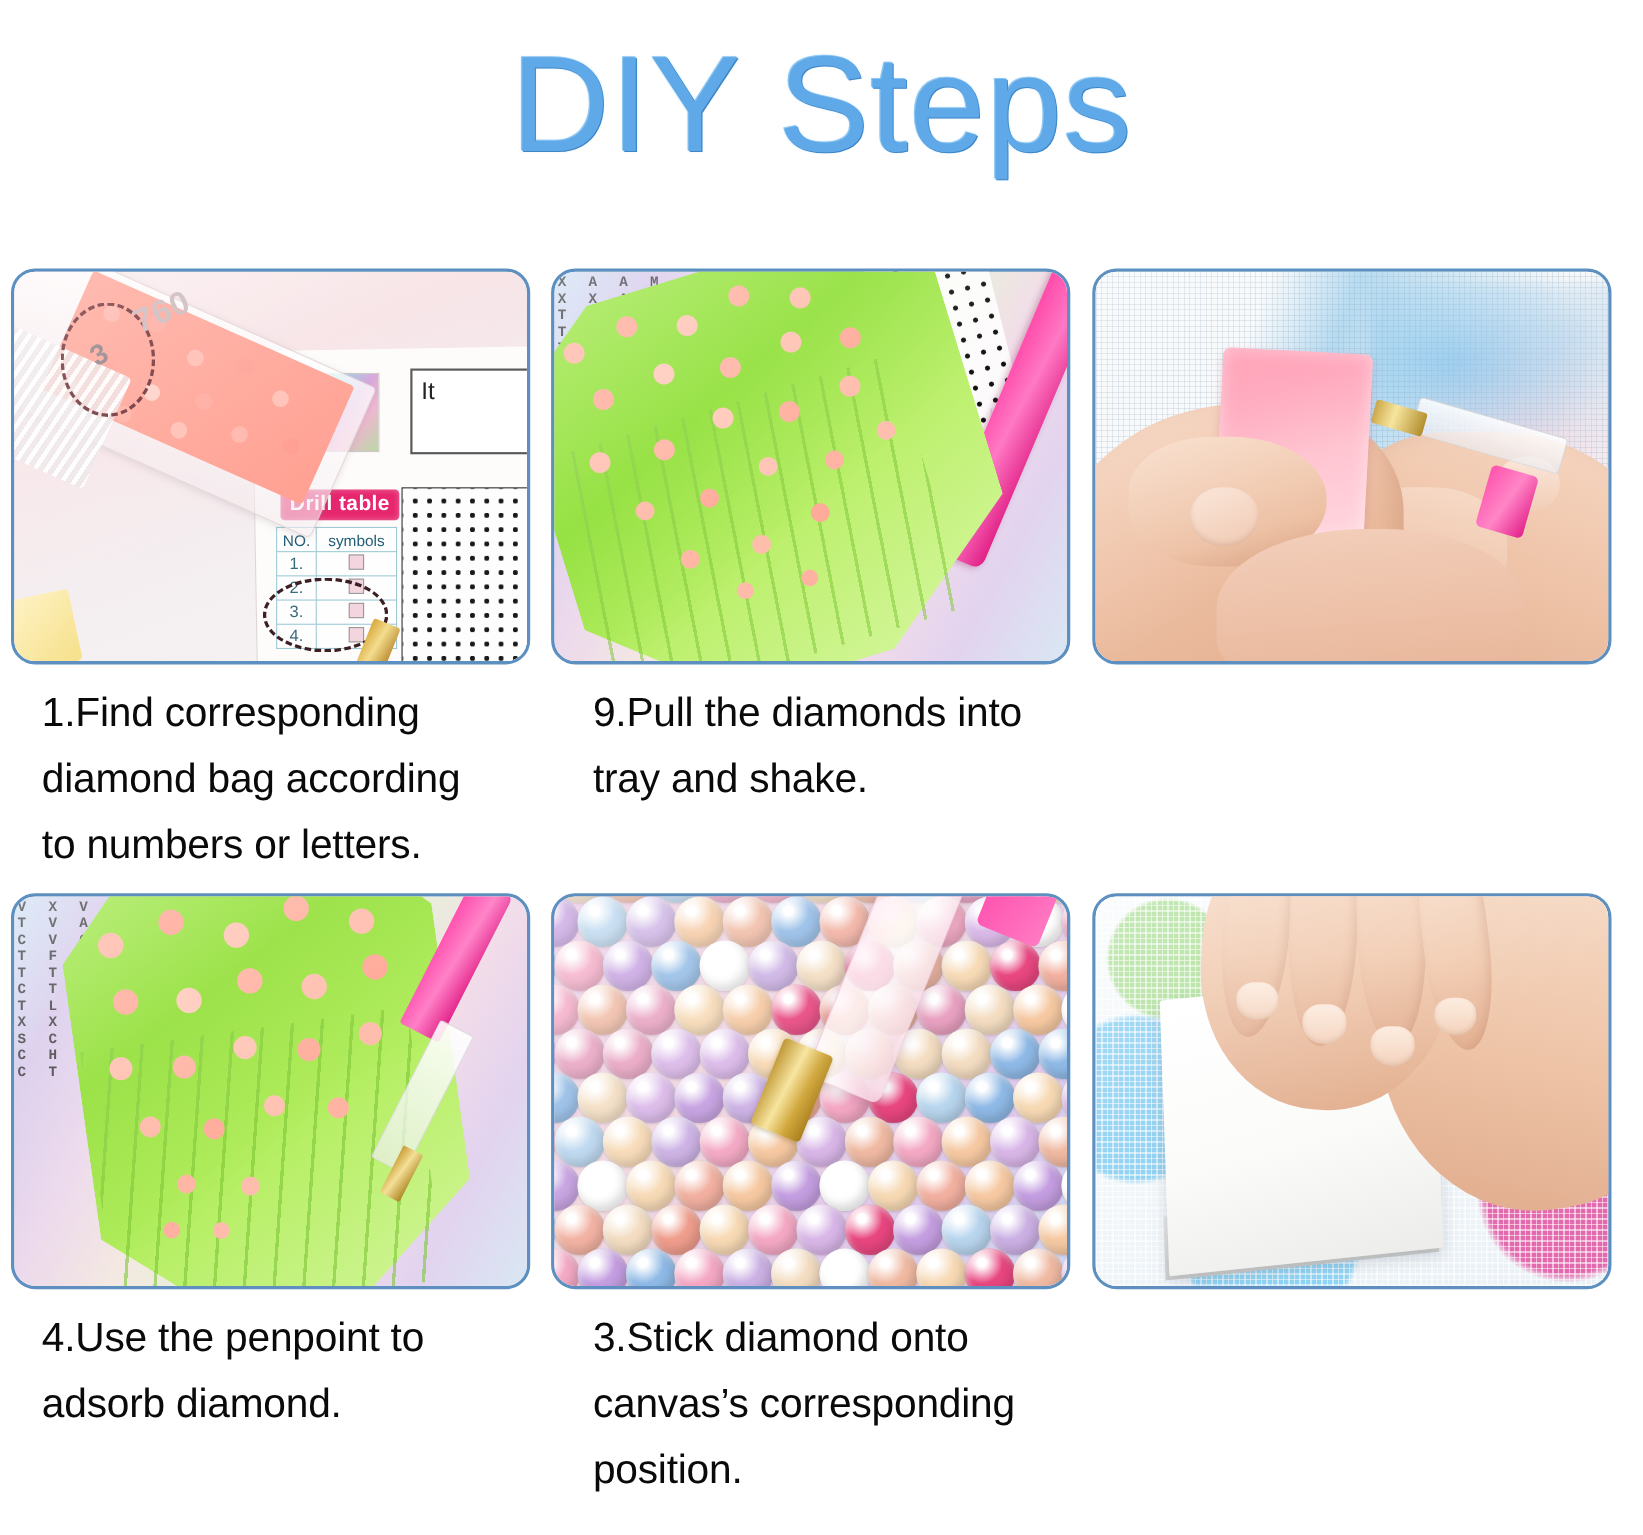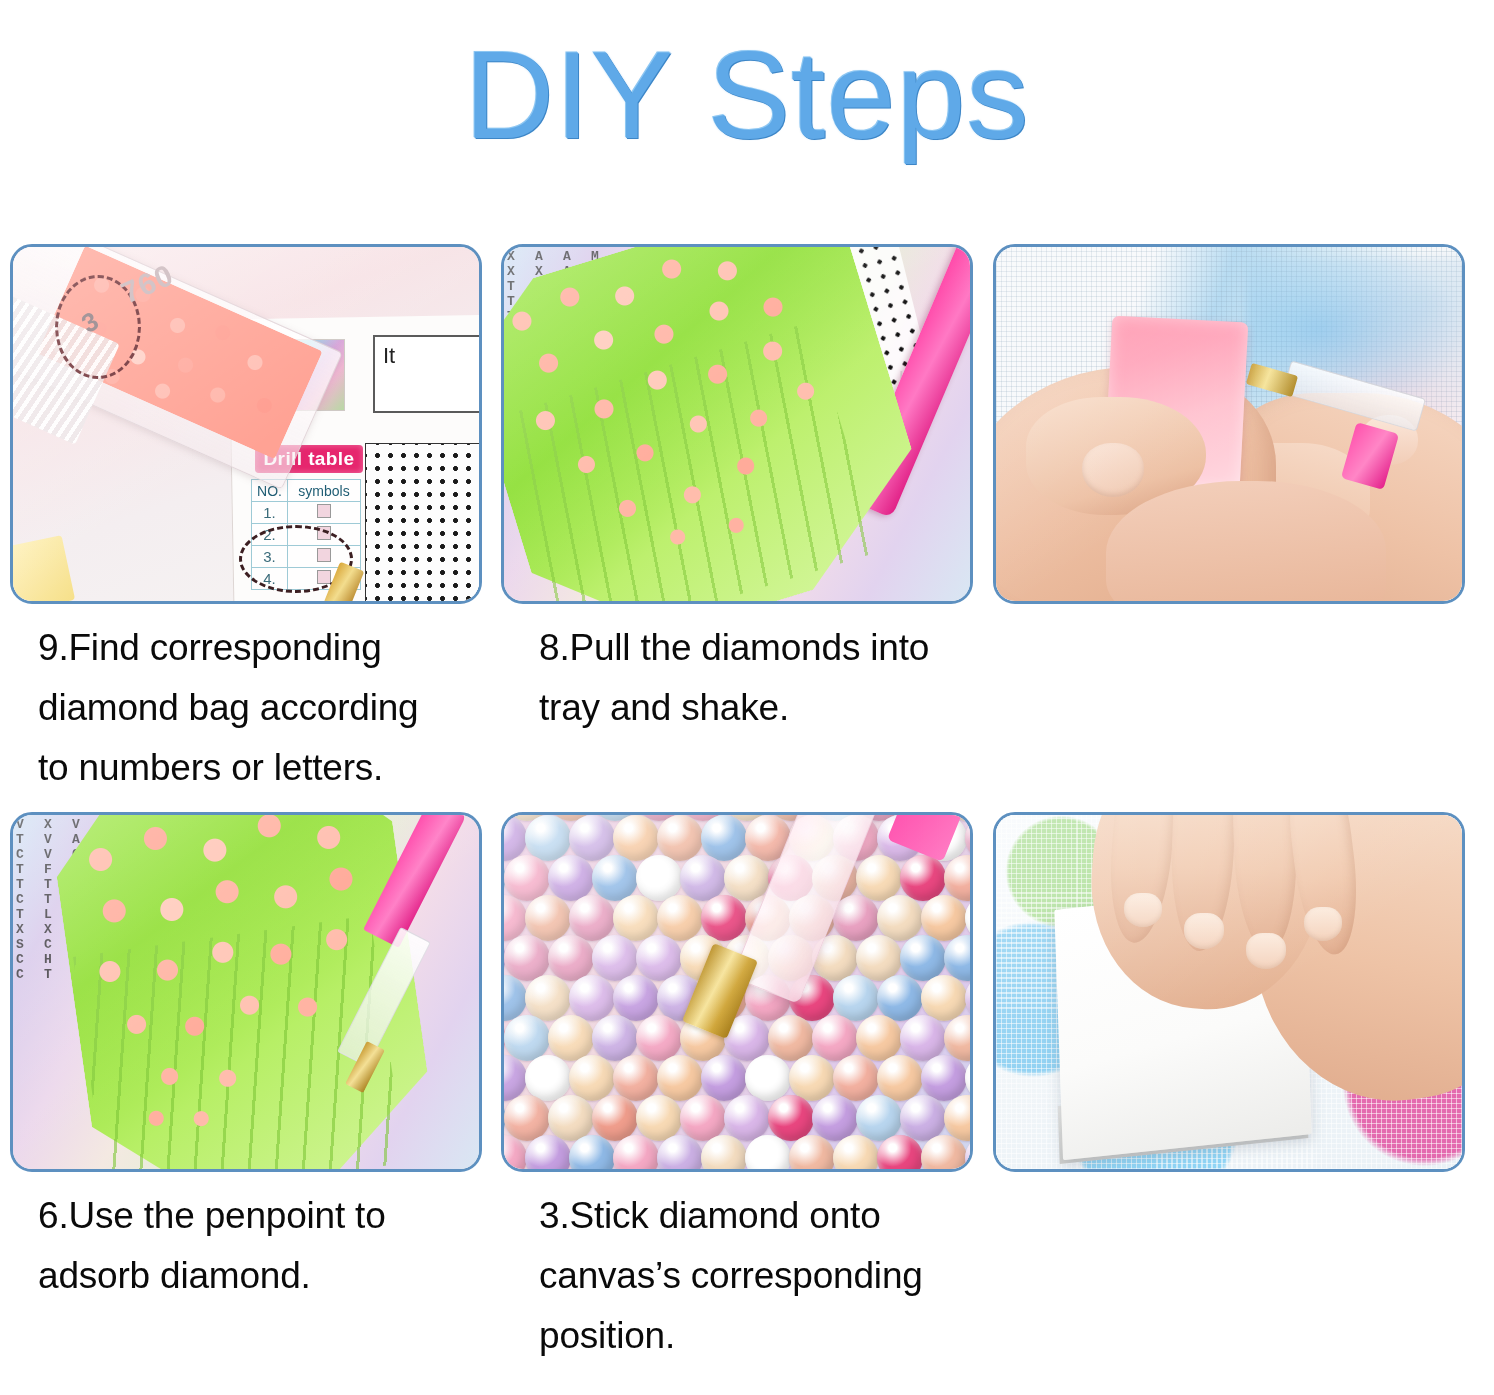--- a/index.html
+++ b/index.html
@@ -675,21 +675,21 @@
           <div class="p1-bag">
             <div class="p1-beads"></div>
           </div>
           <div class="p1-bagtop"></div>
           <div class="p1-circle"></div>
           <div class="p1-code">760</div>
           <div class="p1-num">3</div>
           <div class="gloss"></div>
         </div>
       </div>
-      <div class="caption">9.Find corresponding
+      <div class="caption">1.Find corresponding
 diamond bag according
 to numbers or letters.</div>
     </div>
 
     <div class="cell c2">
       <div class="photo">
         <div class="inner">
           <div class="lettercanvas"></div>
           <div class="lettergrid">X A A M
 X X A A M T Y T T T Y
@@ -703,21 +703,21 @@
 A A J J T T V C S V L L L L
 C C C T L L V C S S V C V L L C L L</div>
           <div class="p2-dots"></div>
           <div class="p2-pen"></div>
           <div class="p2-tray"></div>
           <div class="p2-grooves"></div>
           <div class="p2-beads"></div>
           <div class="gloss"></div>
         </div>
       </div>
-      <div class="caption">8.Pull the diamonds into
+      <div class="caption">9.Pull the diamonds into
 tray and shake.</div>
     </div>
 
     <div class="cell c3">
       <div class="photo">
         <div class="inner">
           <div class="p3-bg"></div>
           <div class="p3-canvas"></div>
           <div class="p3-blur"></div>
           <div class="p3-handR"></div>
@@ -753,21 +753,21 @@
 C T T L L L L C V C L L L</div>
           <div class="p4-tray"></div>
           <div class="p4-grooves"></div>
           <div class="p4-beads"></div>
           <div class="p4-pen"></div>
           <div class="p4-penclear"></div>
           <div class="p4-pentip"></div>
           <div class="gloss"></div>
         </div>
       </div>
-      <div class="caption">6.Use the penpoint to
+      <div class="caption">4.Use the penpoint to
 adsorb diamond.</div>
     </div>
 
     <div class="cell c2">
       <div class="photo">
         <div class="inner">
           <div class="p5-bg"></div>
           <div class="p5-gems" id="gemfield">
               <i style="left: -26px; top: -22px; background: radial-gradient(circle at 34% 28%, rgb(255, 255, 255) 0px, rgb(255, 255, 255) 4px, rgb(244, 168, 196) 42%, rgb(244, 168, 196));"></i>
               <i style="left: 18px; top: -22px; background: radial-gradient(circle at 34% 28%, rgb(255, 255, 255) 0px, rgb(255, 255, 255) 4px, rgb(243, 220, 192) 42%, rgb(243, 220, 192));"></i>

